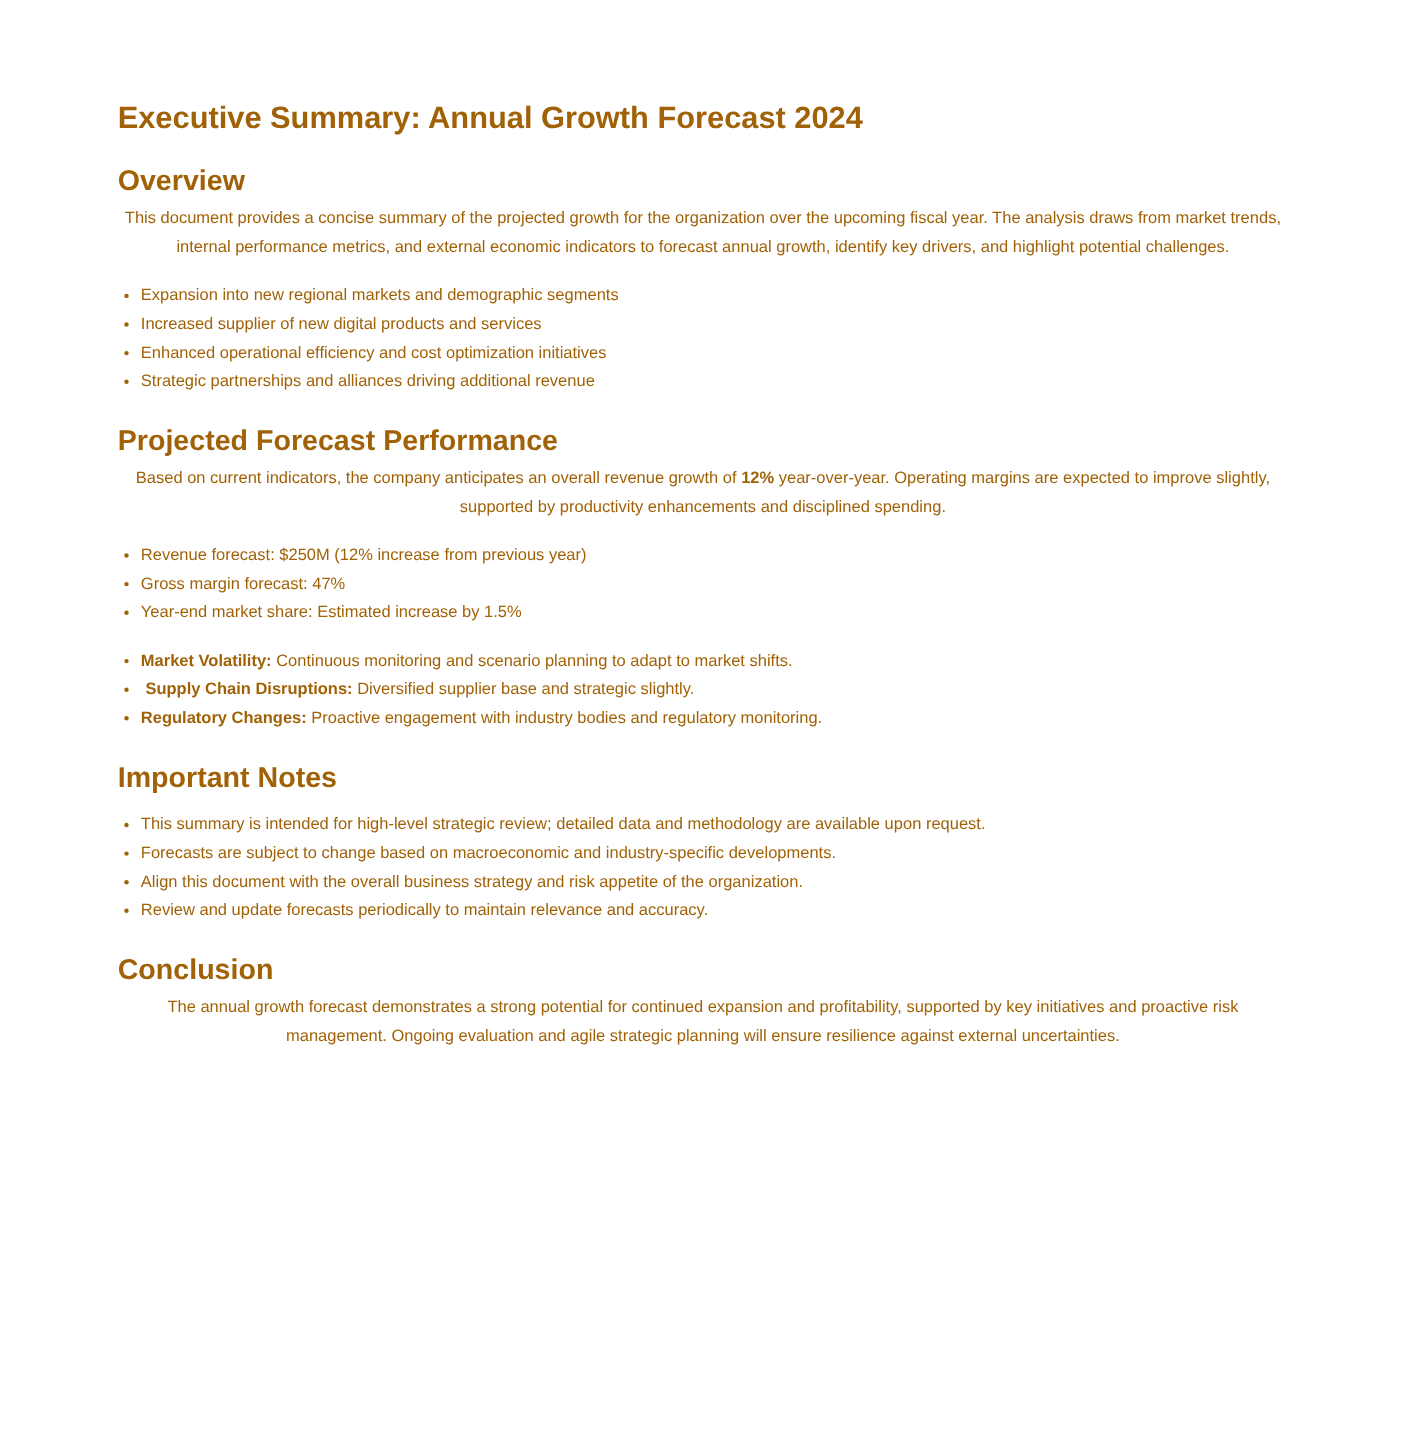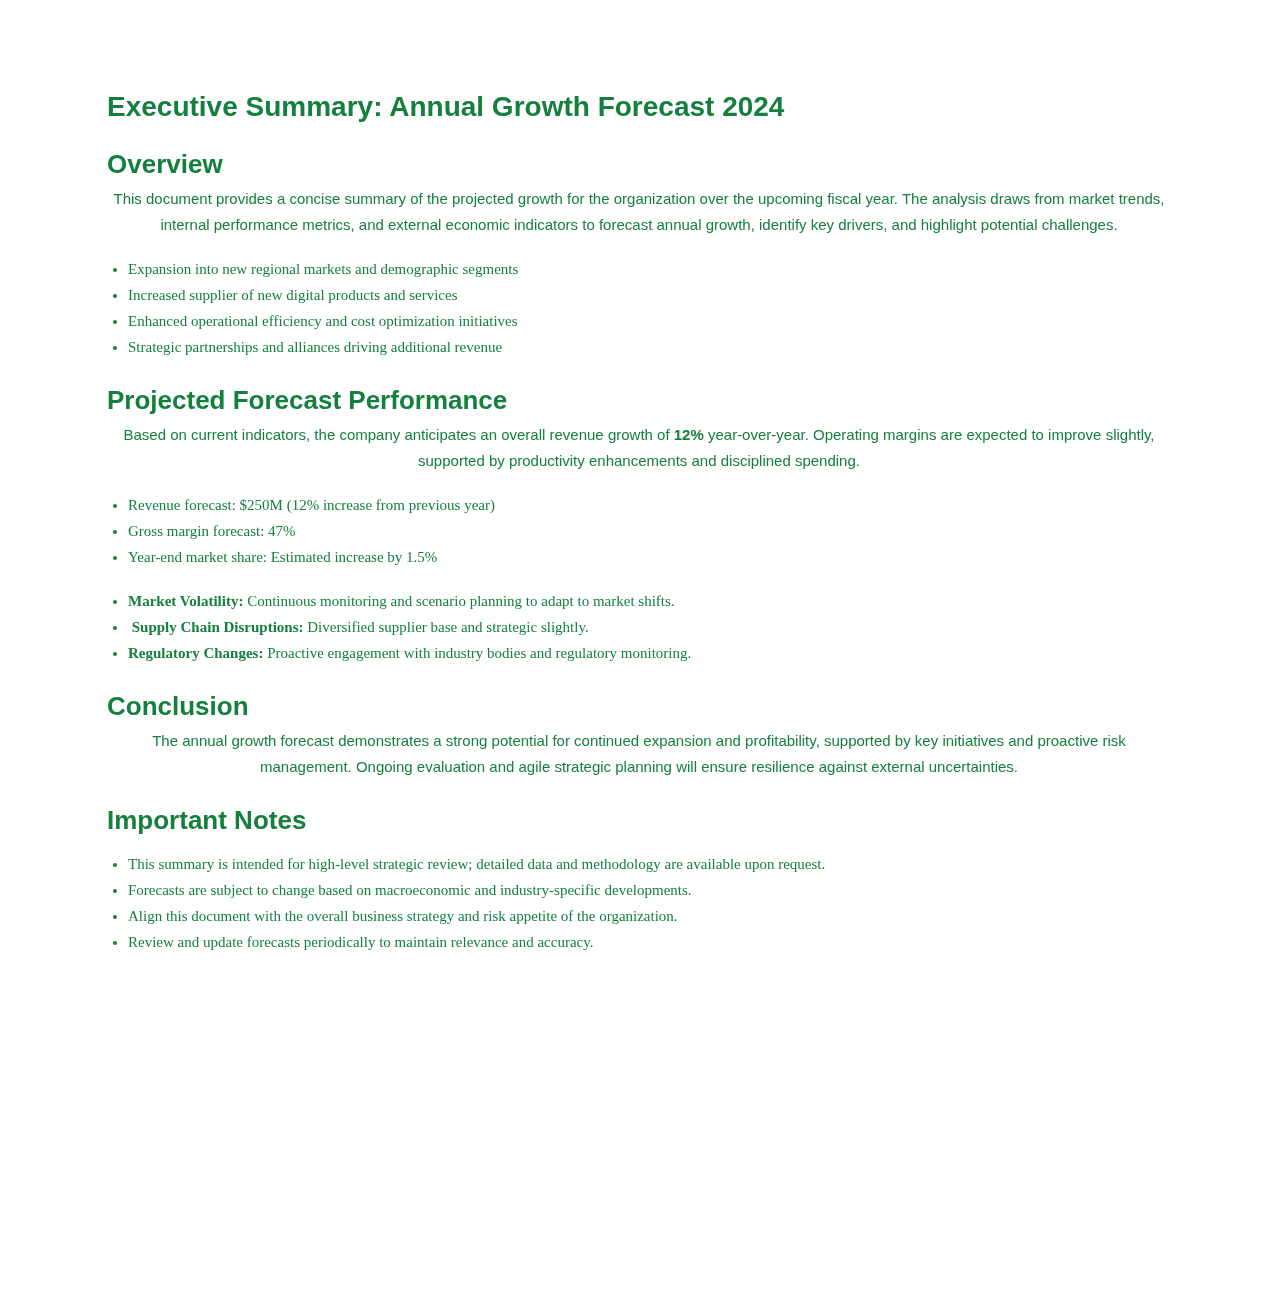--- a/index.html
+++ b/index.html
@@ -3,21 +3,21 @@
 <meta charset="utf-8">
 <title>Document</title>
 <style>
   html, body { margin: 0; padding: 0; background: #ffffff; }
   .page {
     box-sizing: border-box;
     width: 1278px;
     min-height: 1300px;
     padding: 90px 107px 40px 107px;
     background: #ffffff;
-    color: #15803d;
+    color: #a16207;
     font-family: "Liberation Sans", sans-serif;
     font-size: 15px;
     line-height: 26px;
   }
   h1 {
     font-size: 28px;
     line-height: 34px;
     font-weight: 700;
     margin: 0 0 24px 0;
   }
@@ -25,21 +25,20 @@
     font-size: 26px;
     line-height: 25px;
     font-weight: 700;
     margin: 28px 0 9px 0;
   }
   p { margin: 0 0 16px 0; text-align: center; }
   ul {
     margin: 18px 0 16px 0;
     padding: 0 0 0 21px;
     list-style: disc outside;
-    font-family: Liberation Serif, serif;
   }
   li { margin: 0; padding: 0; }
   strong { font-weight: 700; }
 </style>
 </head>
 <body>
 
 <div class="page">
 
   <h1>Executive Summary: Annual Growth Forecast 2024</h1>
@@ -70,27 +69,27 @@
 
   <section>
     <ul>
       <li><strong>Market Volatility:</strong><span> Continuous monitoring and scenario planning to adapt to market shifts.</span></li>
       <li><strong>&nbsp;Supply Chain Disruptions:</strong><span> Diversified supplier base and strategic slightly.</span></li>
       <li><strong>Regulatory Changes:</strong><span> Proactive engagement with industry bodies and regulatory monitoring.</span></li>
     </ul>
   </section>
 
   <section>
-    <h2>Conclusion</h2>
-    <p>The annual growth forecast demonstrates a strong potential for continued expansion and profitability, supported by key initiatives and proactive risk management. Ongoing evaluation and agile strategic planning will ensure resilience against external uncertainties.</p>
-  </section>
-
-  <section>
     <h2>Important Notes</h2>
     <ul>
       <li>This summary is intended for high-level strategic review; detailed data and methodology are available upon request.</li>
       <li>Forecasts are subject to change based on macroeconomic and industry-specific developments.</li>
       <li>Align this document with the overall business strategy and risk appetite of the organization.</li>
       <li>Review and update forecasts periodically to maintain relevance and accuracy.</li>
     </ul>
   </section>
 
+  <section>
+    <h2>Conclusion</h2>
+    <p>The annual growth forecast demonstrates a strong potential for continued expansion and profitability, supported by key initiatives and proactive risk management. Ongoing evaluation and agile strategic planning will ensure resilience against external uncertainties.</p>
+  </section>
+
 </div>
 
 </body></html>

